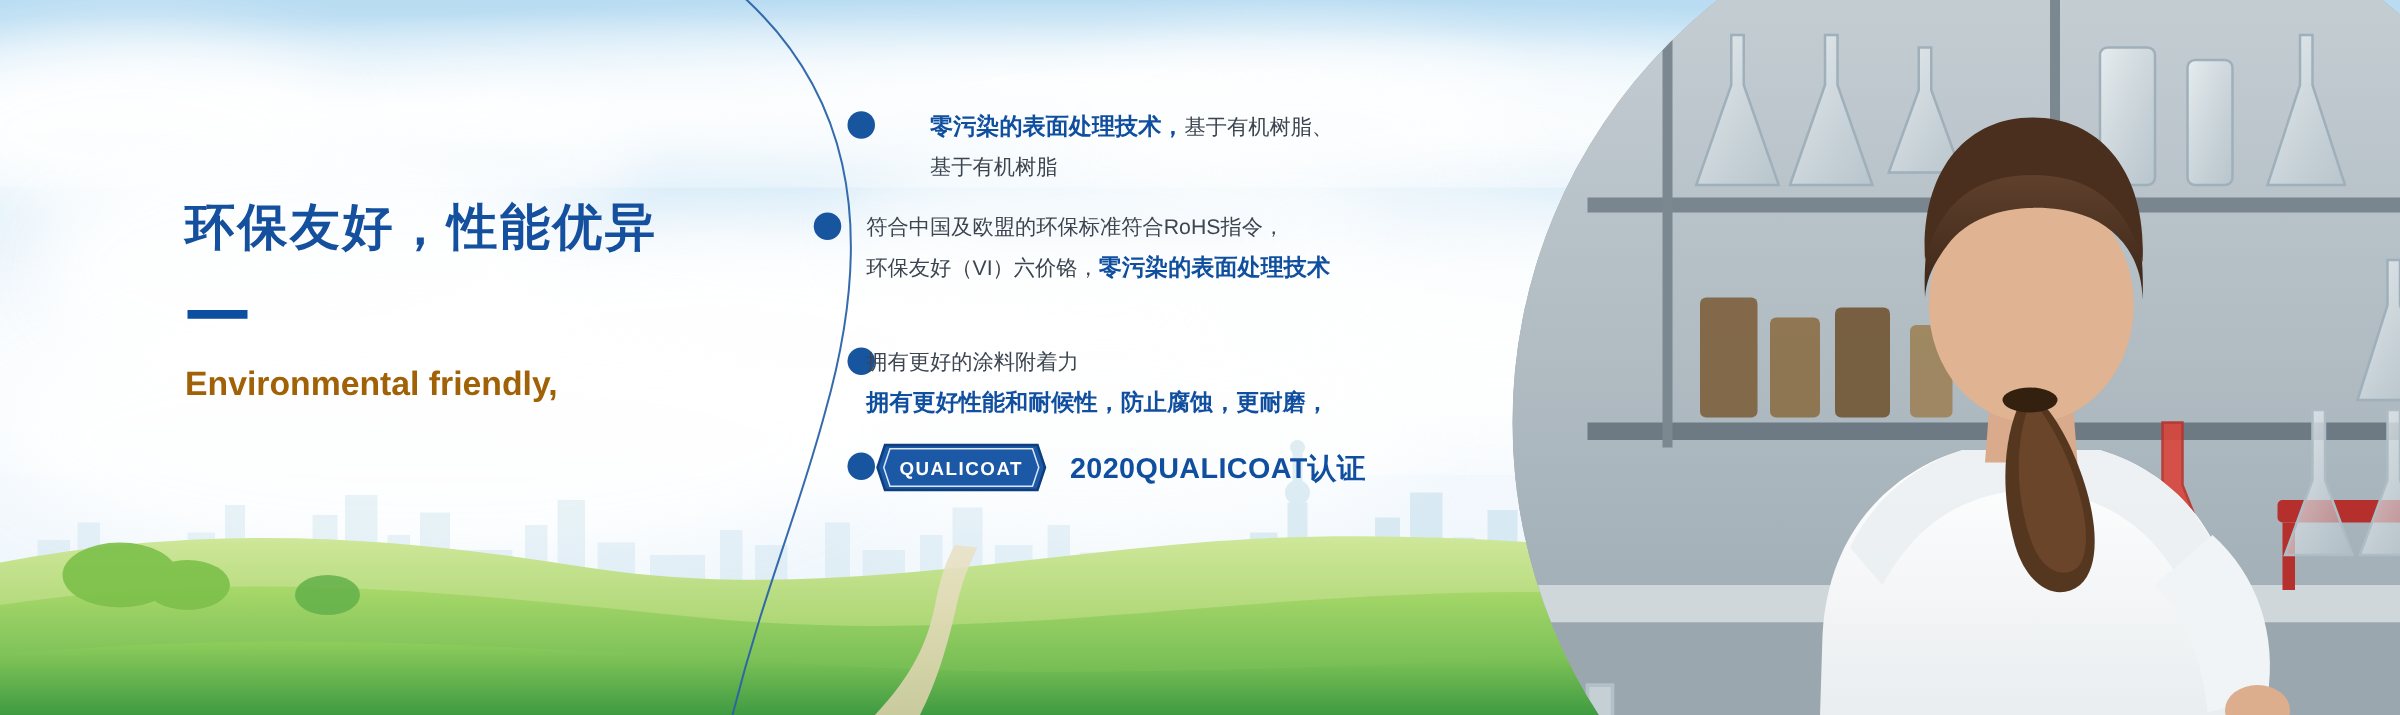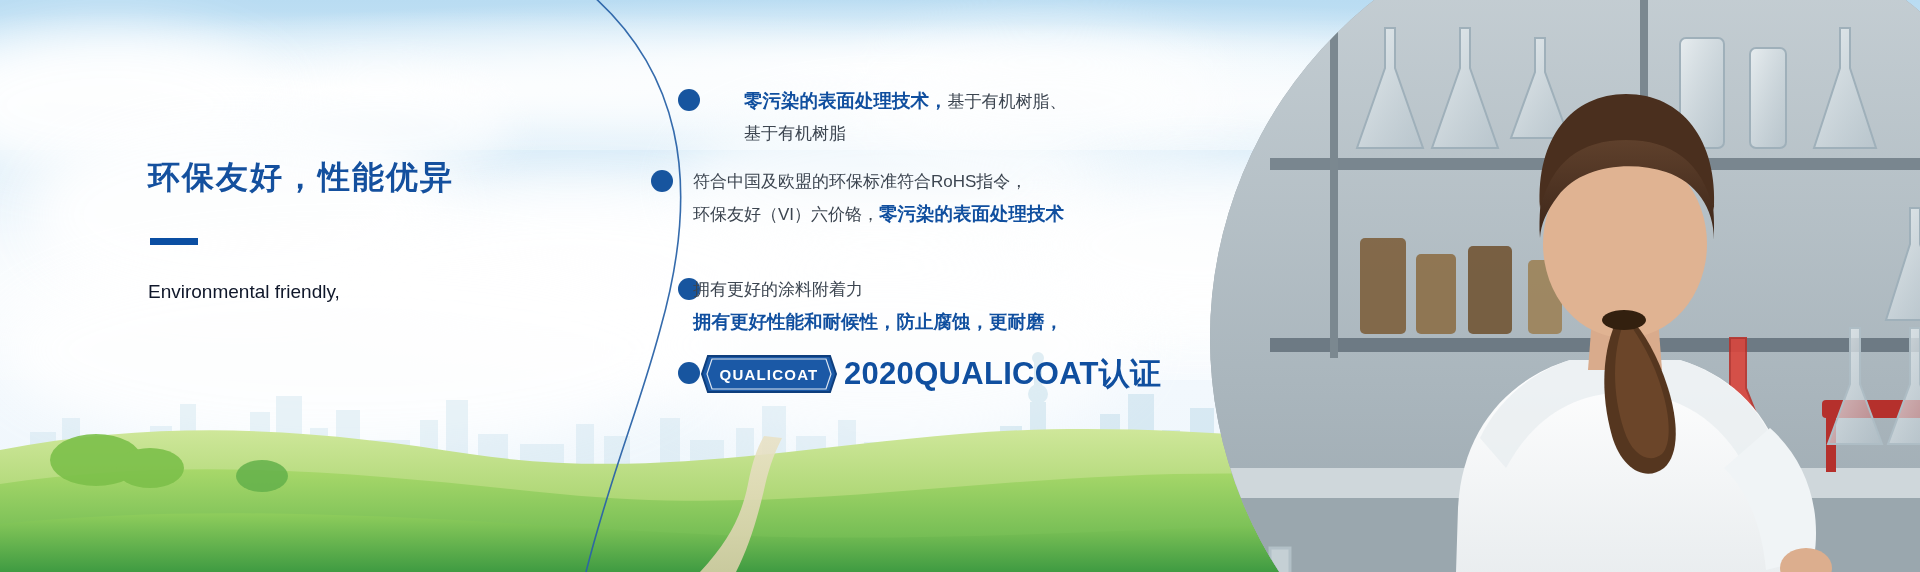--- a/index.html
+++ b/index.html
@@ -26,46 +26,46 @@
 
   
   .ground{position:absolute;left:0;bottom:0;width:1920px;height:200px;}
 
   
   .skyline{position:absolute;left:0;bottom:92px;width:1920px;height:140px;opacity:.5;}
 
   
   .left-block{position:absolute;left:148px;top:158px;width:520px;}
   .headline{
-    font-size:32px;font-weight:700;letter-spacing:2px;color:#14509e;
+    font-size:40px;font-weight:700;letter-spacing:2px;color:#14509e;
     line-height:1.2;margin:0;white-space:nowrap;
     text-shadow:0 1px 0 rgba(255,255,255,.45);
   }
   .divider{width:48px;height:7px;background:#0b4ea2;margin:42px 0 34px 2px;}
   .sub-en{
-    font-size:19px;font-weight:400;color:#0f172a;line-height:1.38;margin:0;
+    font-size:27px;font-weight:700;color:#a16207;line-height:1.38;margin:0;
   }
   .sub-en span{display:block;}
 
   
   .arc{position:absolute;left:0;top:0;width:1920px;height:572px;pointer-events:none;}
   .bullets{position:absolute;left:0;top:0;width:1100px;height:572px;margin-left:31px;}
   .bullet{position:absolute;}
   .dot{
     position:absolute;width:22px;height:22px;border-radius:50%;
     background:#17559f;box-shadow:0 0 0 0 rgba(0,0,0,0);
   }
   .btext{position:absolute;font-size:17px;line-height:32px;color:#3c4550;white-space:nowrap;}
   .btext .hl{color:#104f9f;font-weight:700;font-size:18.5px;}
   .btext .ln{display:block;}
 
   
-  .qc-row{position:absolute;left:698px;top:352px;display:flex;align-items:center;gap:4px;justify-content:space-between;}
+  .qc-row{position:absolute;left:698px;top:352px;display:flex;align-items:center;gap:16px;justify-content:space-between;}
   .qc-logo{position:relative;width:142px;height:44px;}
-  .qc-label{font-size:31px;font-weight:700;color:#104f9f;letter-spacing:.3px;white-space:nowrap;}
+  .qc-label{font-size:23px;font-weight:700;color:#104f9f;letter-spacing:.3px;white-space:nowrap;}
 
   
   .photo-clip{
     position:absolute;right:0;top:0;width:820px;height:572px;overflow:hidden;
   }
   .photo-circle{
     position:absolute;right:-150px;top:-92px;width:860px;height:860px;border-radius:50%;
     overflow:hidden;
     background:#9aa4ab;
   }

